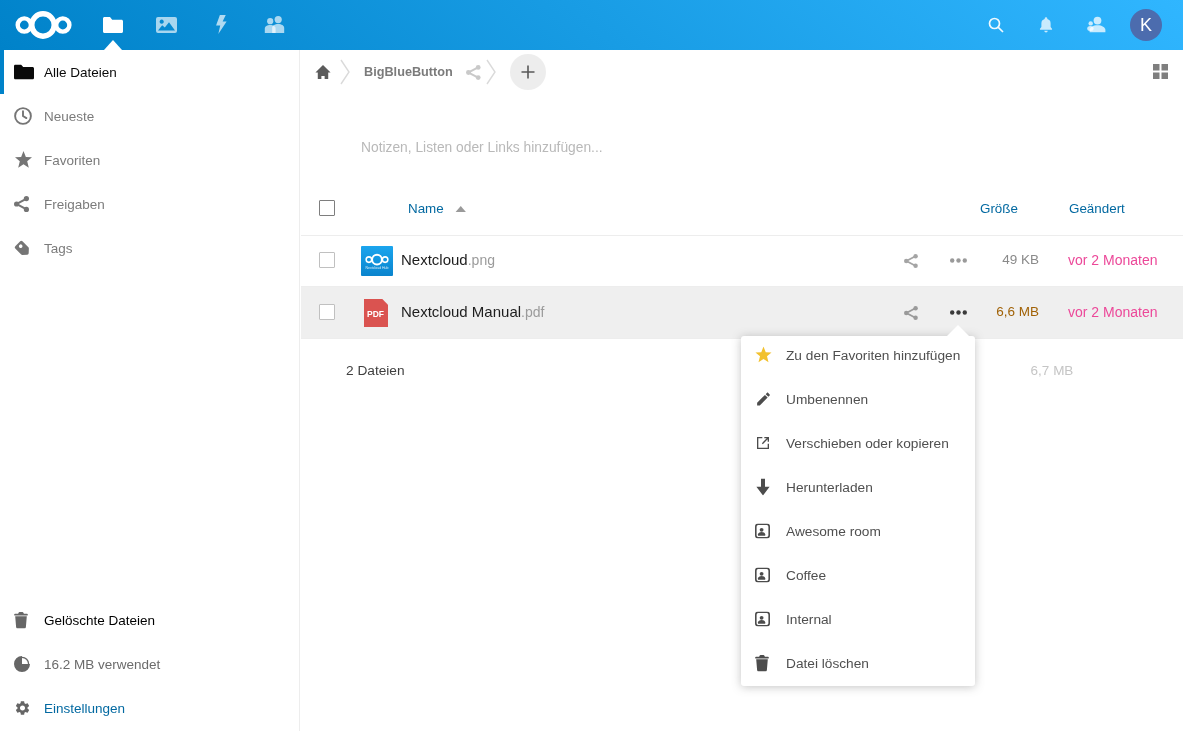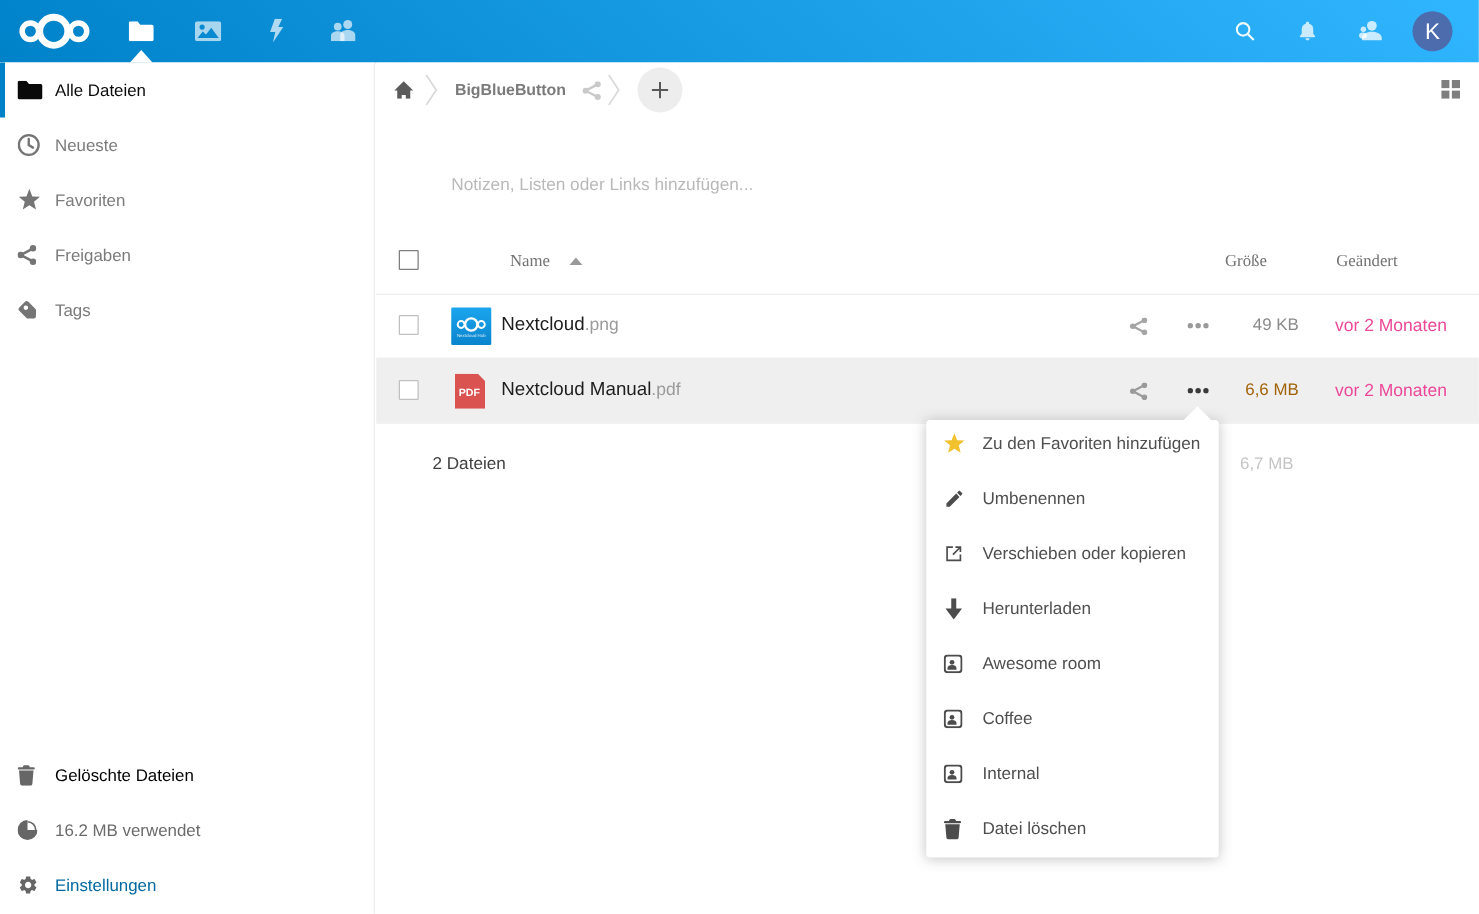--- a/index.html
+++ b/index.html
@@ -32,38 +32,38 @@
 #plusbtn { position:absolute; left:510px; top:54px; width:36px; height:36px;
   border-radius:50%; background:#ededed; }
 .crumbtxt { position:absolute; top:65px; font-size:12.7px; font-weight:bold; color:#7b7b7b; }
 
 #notes { position:absolute; left:361px; top:140px; font-size:13.8px; color:#b9b9b9; }
 
 .cb { position:absolute; width:16px; height:16px; border:1px solid #c0c0c0;
   border-radius:1px; background:#fff; }
 .cbh { border-color:#7e7e7e; }
 
-.hcol { position:absolute; font-size:13.4px; color:#737373;font-family:Liberation Serif, serif; }
+.hcol { position:absolute; font-size:13.4px; color:#0369a1; }
 #hdrline { position:absolute; left:301px; top:235px; width:882px; height:1px; background:#ededed; }
 #row2bg { position:absolute; left:301px; top:287px; width:882px; height:51px; background:#efefef; }
 #row1line { position:absolute; left:301px; top:286px; width:882px; height:1px; background:#ededed; }
 #row2line { position:absolute; left:301px; top:338px; width:882px; height:1px; background:#ededed; }
 
 .fname { position:absolute; font-size:15px; color:#1d1d1d; white-space:nowrap; }
 .fname .ext { color:#9b9b9b; font-size:14px; }
 .fsize1 { position:absolute; font-size:13.5px; color:#8a8a8a; text-align:right; width:70px; }
 .fsize2 { position:absolute; font-size:13.5px; color:#a16207; text-align:right; width:70px; }
 .fdate { position:absolute; font-size:14px; color:#ec4899; }
 
 #ncicon { position:absolute; left:361px; top:246px; width:32px; height:30px;
   border-radius:1px; background:linear-gradient(#1ba5ee,#0a84cd); }
 #pdficon { position:absolute; left:364px; top:299px; width:24px; height:28px; }
 
 #sumfiles { position:absolute; left:346px; top:363px; font-size:13.7px; color:#404040; }
-#sumsize { position:absolute; left:992px; top:363px; width:70px; text-align:left; font-size:13.5px; color:#c5c5c5; }
+#sumsize { position:absolute; left:1017px; top:363px; width:70px; text-align:center; font-size:13.5px; color:#c5c5c5; }
 
 
 #popup { position:absolute; left:741px; top:336px; width:234px; height:350px;
   background:#fff; border-radius:3px; box-shadow:0 1px 10px rgba(85,85,85,0.35); }
 #popup-arrow { position:absolute; left:206px; top:-11px; width:0; height:0;
   border-left:11px solid transparent; border-right:11px solid transparent;
   border-bottom:11px solid #fff; }
 .mitem { position:absolute; left:0; width:234px; height:44px; }
 .mitem svg { position:absolute; left:14px; top:50%; transform:translateY(-50%); }
 .mitem .mlbl { position:absolute; left:45px; top:50%; transform:translateY(-50%);

